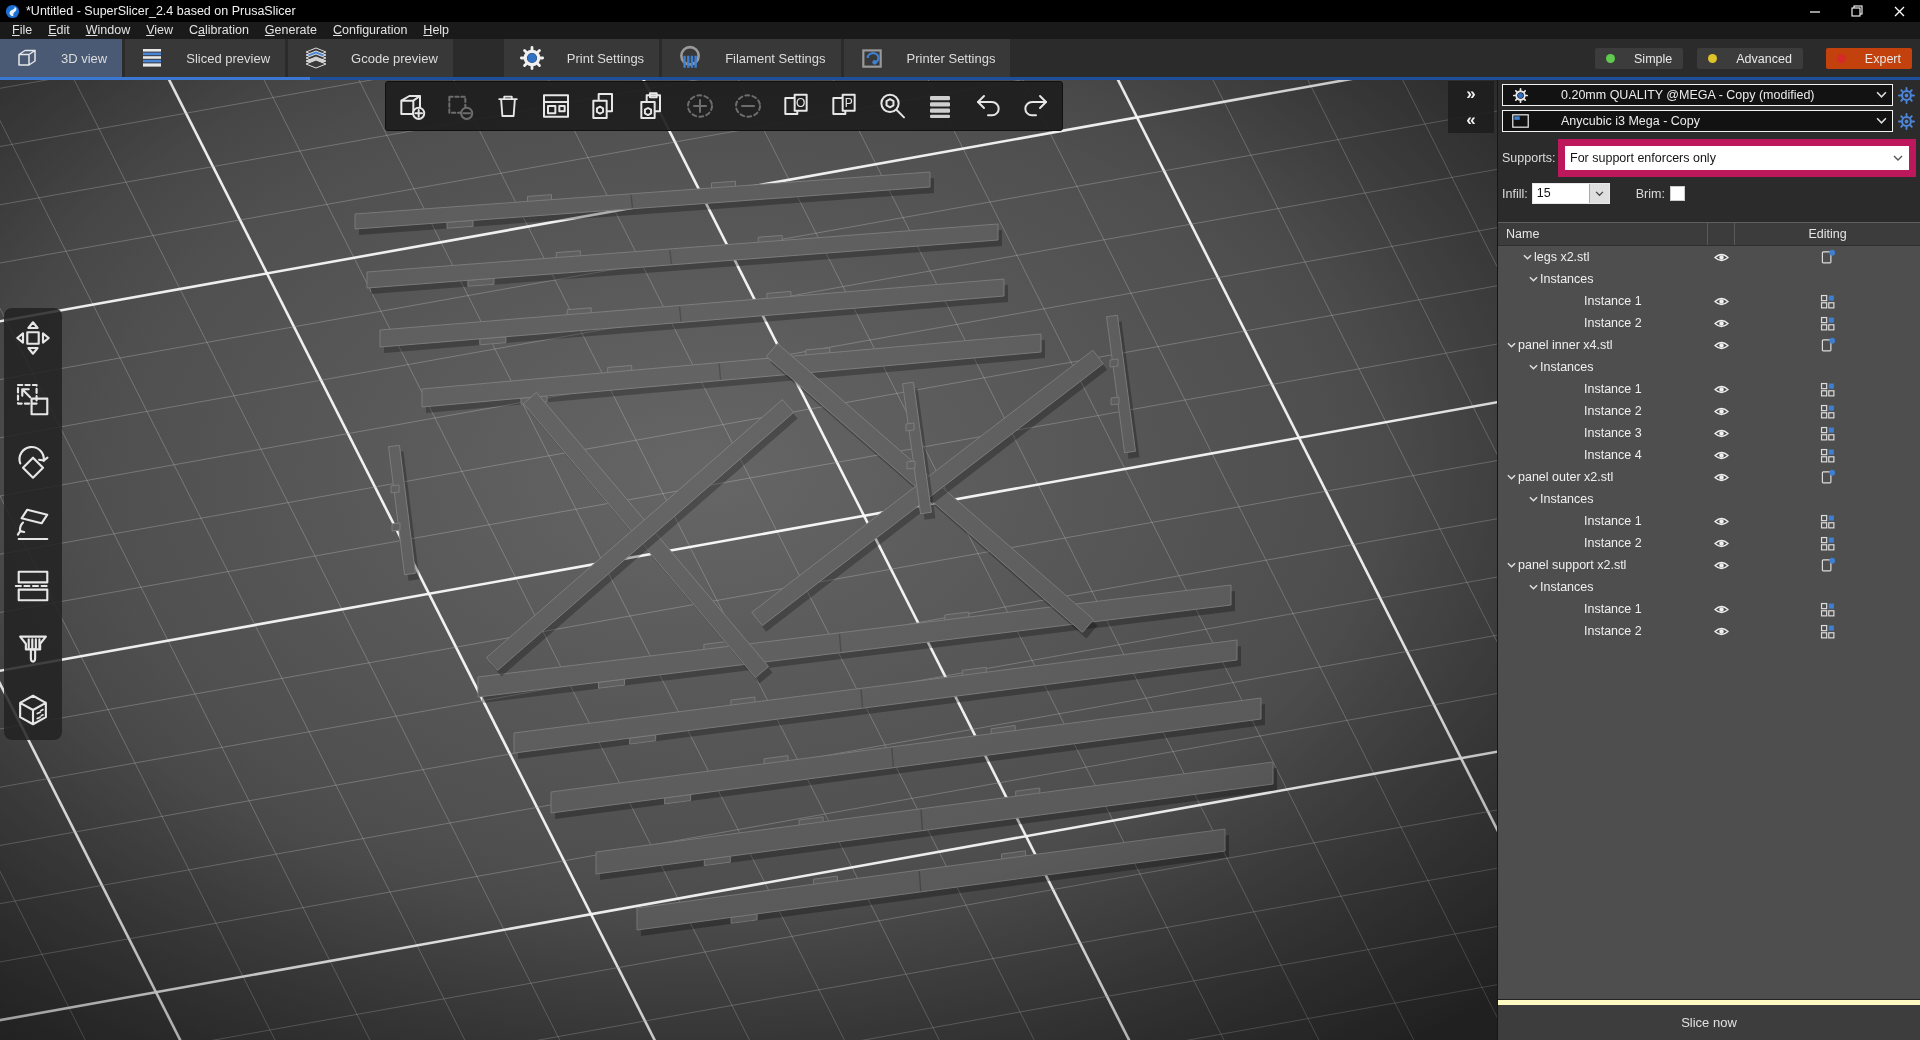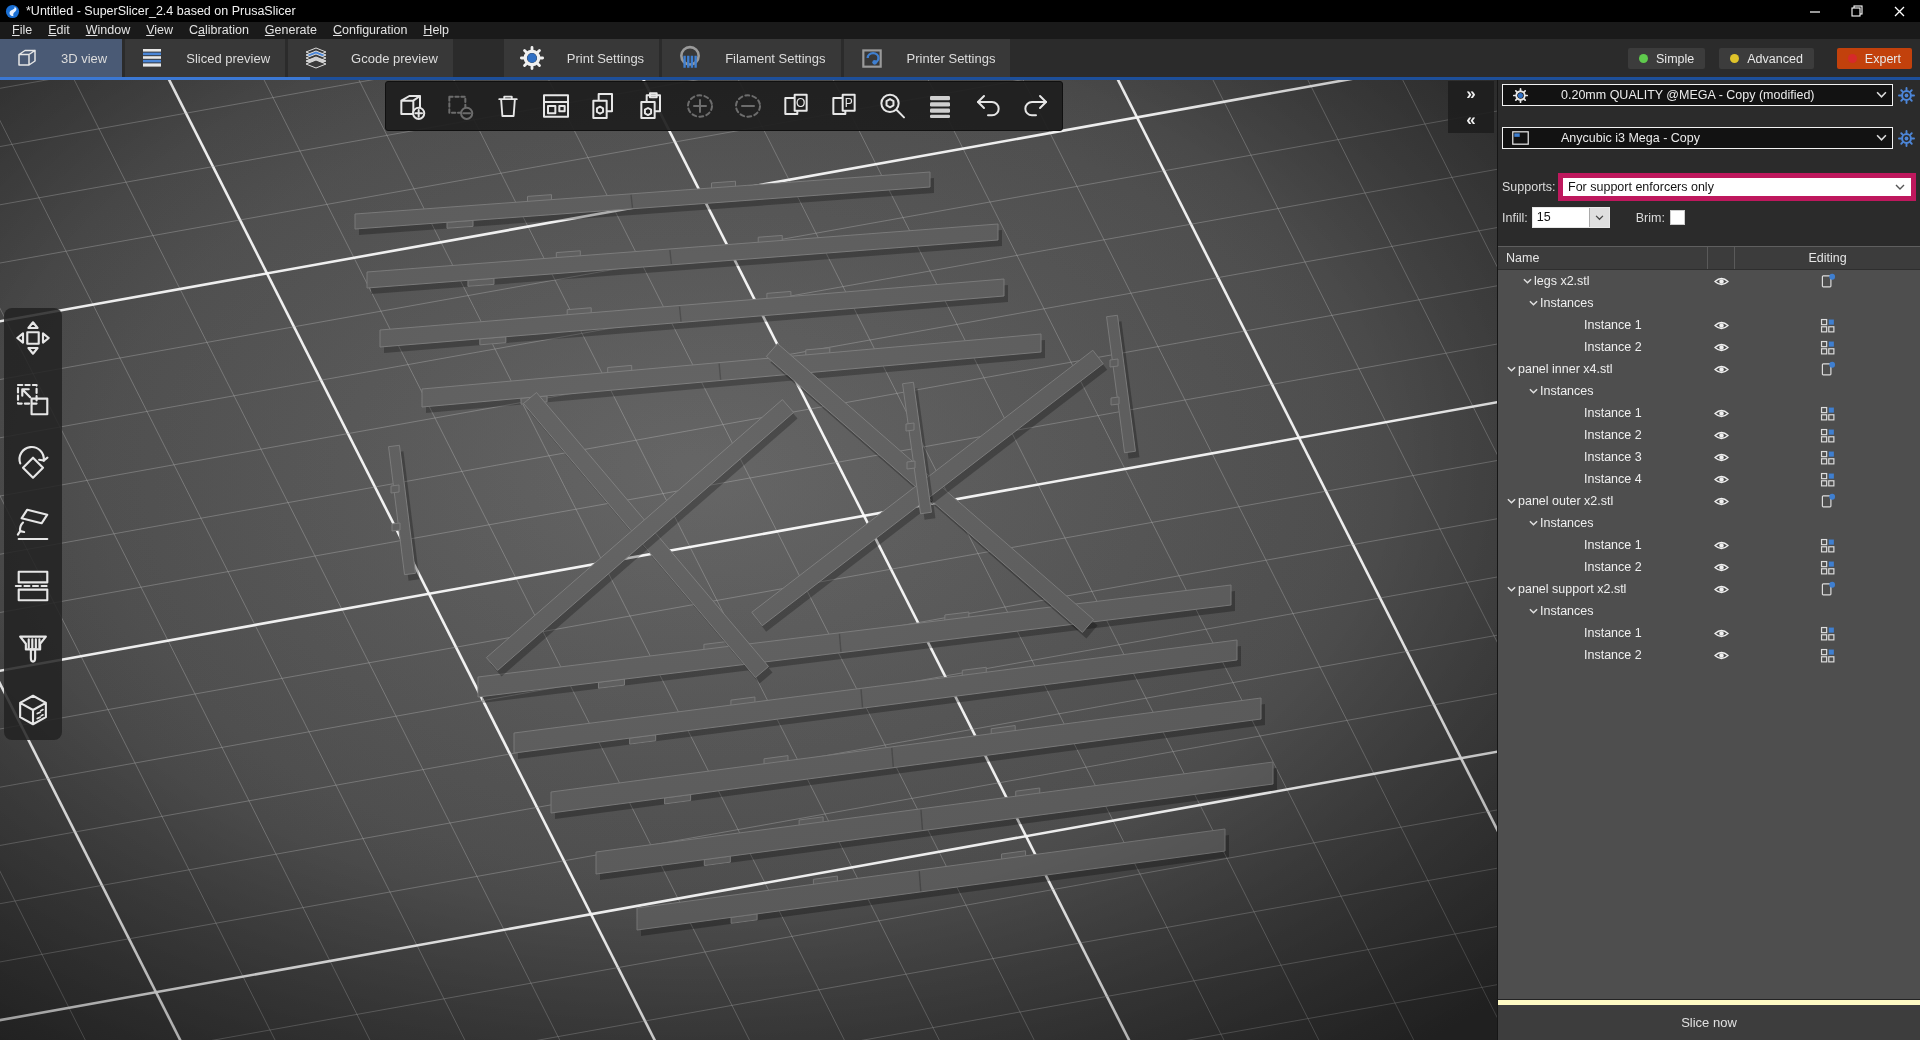--- a/index.html
+++ b/index.html
@@ -20,21 +20,21 @@
   .menubar{height:17px;background:#1a1a1a;display:flex;align-items:center;padding-left:4px;}
   .menu-item{padding:0 8px;font-size:12.5px;color:#e2e2e2;line-height:17px;}
   .menu-item u{text-decoration:underline;}
   
   .tabbar{height:38px;background:#2b2b2b;display:flex;align-items:stretch;position:relative;}
   .tab{display:flex;align-items:center;gap:22px;padding:0 15px;background:#383838;margin-right:3px;color:#dcdcdc;font-size:13px;}
   .tab.selected{background:#4a5a75;}
   .tab svg{display:block;}
   .settings-gap{width:48px;}
   .modes{position:absolute;right:8px;top:9px;display:flex;gap:14px;}
-  .modebtn{height:21px;display:flex;align-items:center;gap:8px;padding:0 11px;background:#3c3c3c;border-radius:2px;font-size:12.5px;color:#e8e8e8;}
+  .modebtn{height:21px;display:flex;align-items:center;gap:19px;padding:0 11px;background:#3c3c3c;border-radius:2px;font-size:12.5px;color:#e8e8e8;}
   .modebtn.selected{background:#c2410c;margin-left:9px;}
   .modedot{width:9px;height:9px;border-radius:50%;}
   .accentline{height:3px;background:#1d4f9a;position:relative;}
   .accentline::before{content:"";position:absolute;left:0;top:0;height:3px;width:310px;background:#3b78d4;}
   
   .main{display:flex;height:960px;}
   .viewport{position:relative;width:1497px;height:960px;background:#3a3a3a;overflow:hidden;}
   #scene{position:absolute;left:0;top:0;}
   
   .toolbar-top{position:absolute;left:385px;top:1px;width:678px;height:50px;
@@ -45,30 +45,30 @@
   .toolbar-left{position:absolute;left:4px;top:228px;width:58px;
     background:rgba(34,34,34,.85);border-radius:8px;padding:6px 0;
     display:flex;flex-direction:column;align-items:center;gap:14px;}
   .lbtn{width:46px;height:48px;display:flex;align-items:center;justify-content:center;}
   .collapse-tb{position:absolute;left:1448px;top:1px;width:46px;height:52px;
     background:rgba(30,30,30,.9);display:flex;flex-direction:column;}
   .cbtn{flex:1;display:flex;align-items:center;justify-content:center;}
   
   .rightpanel{width:423px;display:flex;flex-direction:column;background:#2b2b2b;border-left:1px solid #161616;box-sizing:border-box;}
   .presets{padding:4px 3px 0 4px;}
-  .preset-row{display:flex;align-items:center;margin-bottom:21px;}
+  .preset-row{display:flex;align-items:center;margin-bottom:4px;}
   .combo-dark{flex:1;height:22px;border:1px solid #f2f2f2;background:#121212;display:flex;align-items:center;box-sizing:border-box;}
   .combo-dark .cicon{width:34px;display:flex;justify-content:center;}
   .combo-dark .clabel{flex:1;font-size:12.5px;color:#ececec;white-space:nowrap;overflow:hidden;padding-left:24px;}
   .combo-dark .cchev{width:22px;display:flex;justify-content:center;}
   .preset-gear{width:22px;display:flex;justify-content:center;margin-left:2px;}
   .supports-row{display:flex;align-items:center;margin:3px 4px 0 4px;}
   .supports-row .slabel{width:56px;font-size:12.5px;color:#dcdcdc;}
-  .combo-white{flex:1;height:28px;background:#fff;color:#141414;font-size:12.5px;
-    display:flex;align-items:center;box-sizing:border-box;border:5px solid #be185d;gap:12px;}
+  .combo-white{flex:1;height:38px;background:#fff;color:#141414;font-size:12.5px;
+    display:flex;align-items:center;box-sizing:border-box;border:7px solid #be185d;gap:12px;}
   .combo-white .wlabel{flex:1;padding-left:5px;white-space:nowrap;overflow:hidden;}
   .combo-white .wchev{width:22px;display:flex;justify-content:center;}
   .infill-row{display:flex;align-items:center;margin:6px 4px 12px 4px;}
   .infill-row .ilabel{font-size:12.5px;color:#dcdcdc;}
   .infill-combo{width:78px;height:21px;margin-left:4px;background:#fff;display:flex;box-sizing:border-box;border:1px solid #e8e8e8;}
   .infill-combo .ival{flex:1;color:#141414;font-size:12.5px;padding:2px 0 0 4px;}
   .infill-combo .ichevbox{width:19px;background:#dfdfdf;border-left:1px solid #aaa;display:flex;align-items:center;justify-content:center;}
   .brim-label{margin-left:26px;font-size:12.5px;color:#dcdcdc;}
   .checkbox{width:15px;height:15px;background:#fff;margin-left:5px;border:1px solid #ccc;box-sizing:border-box;}
   

